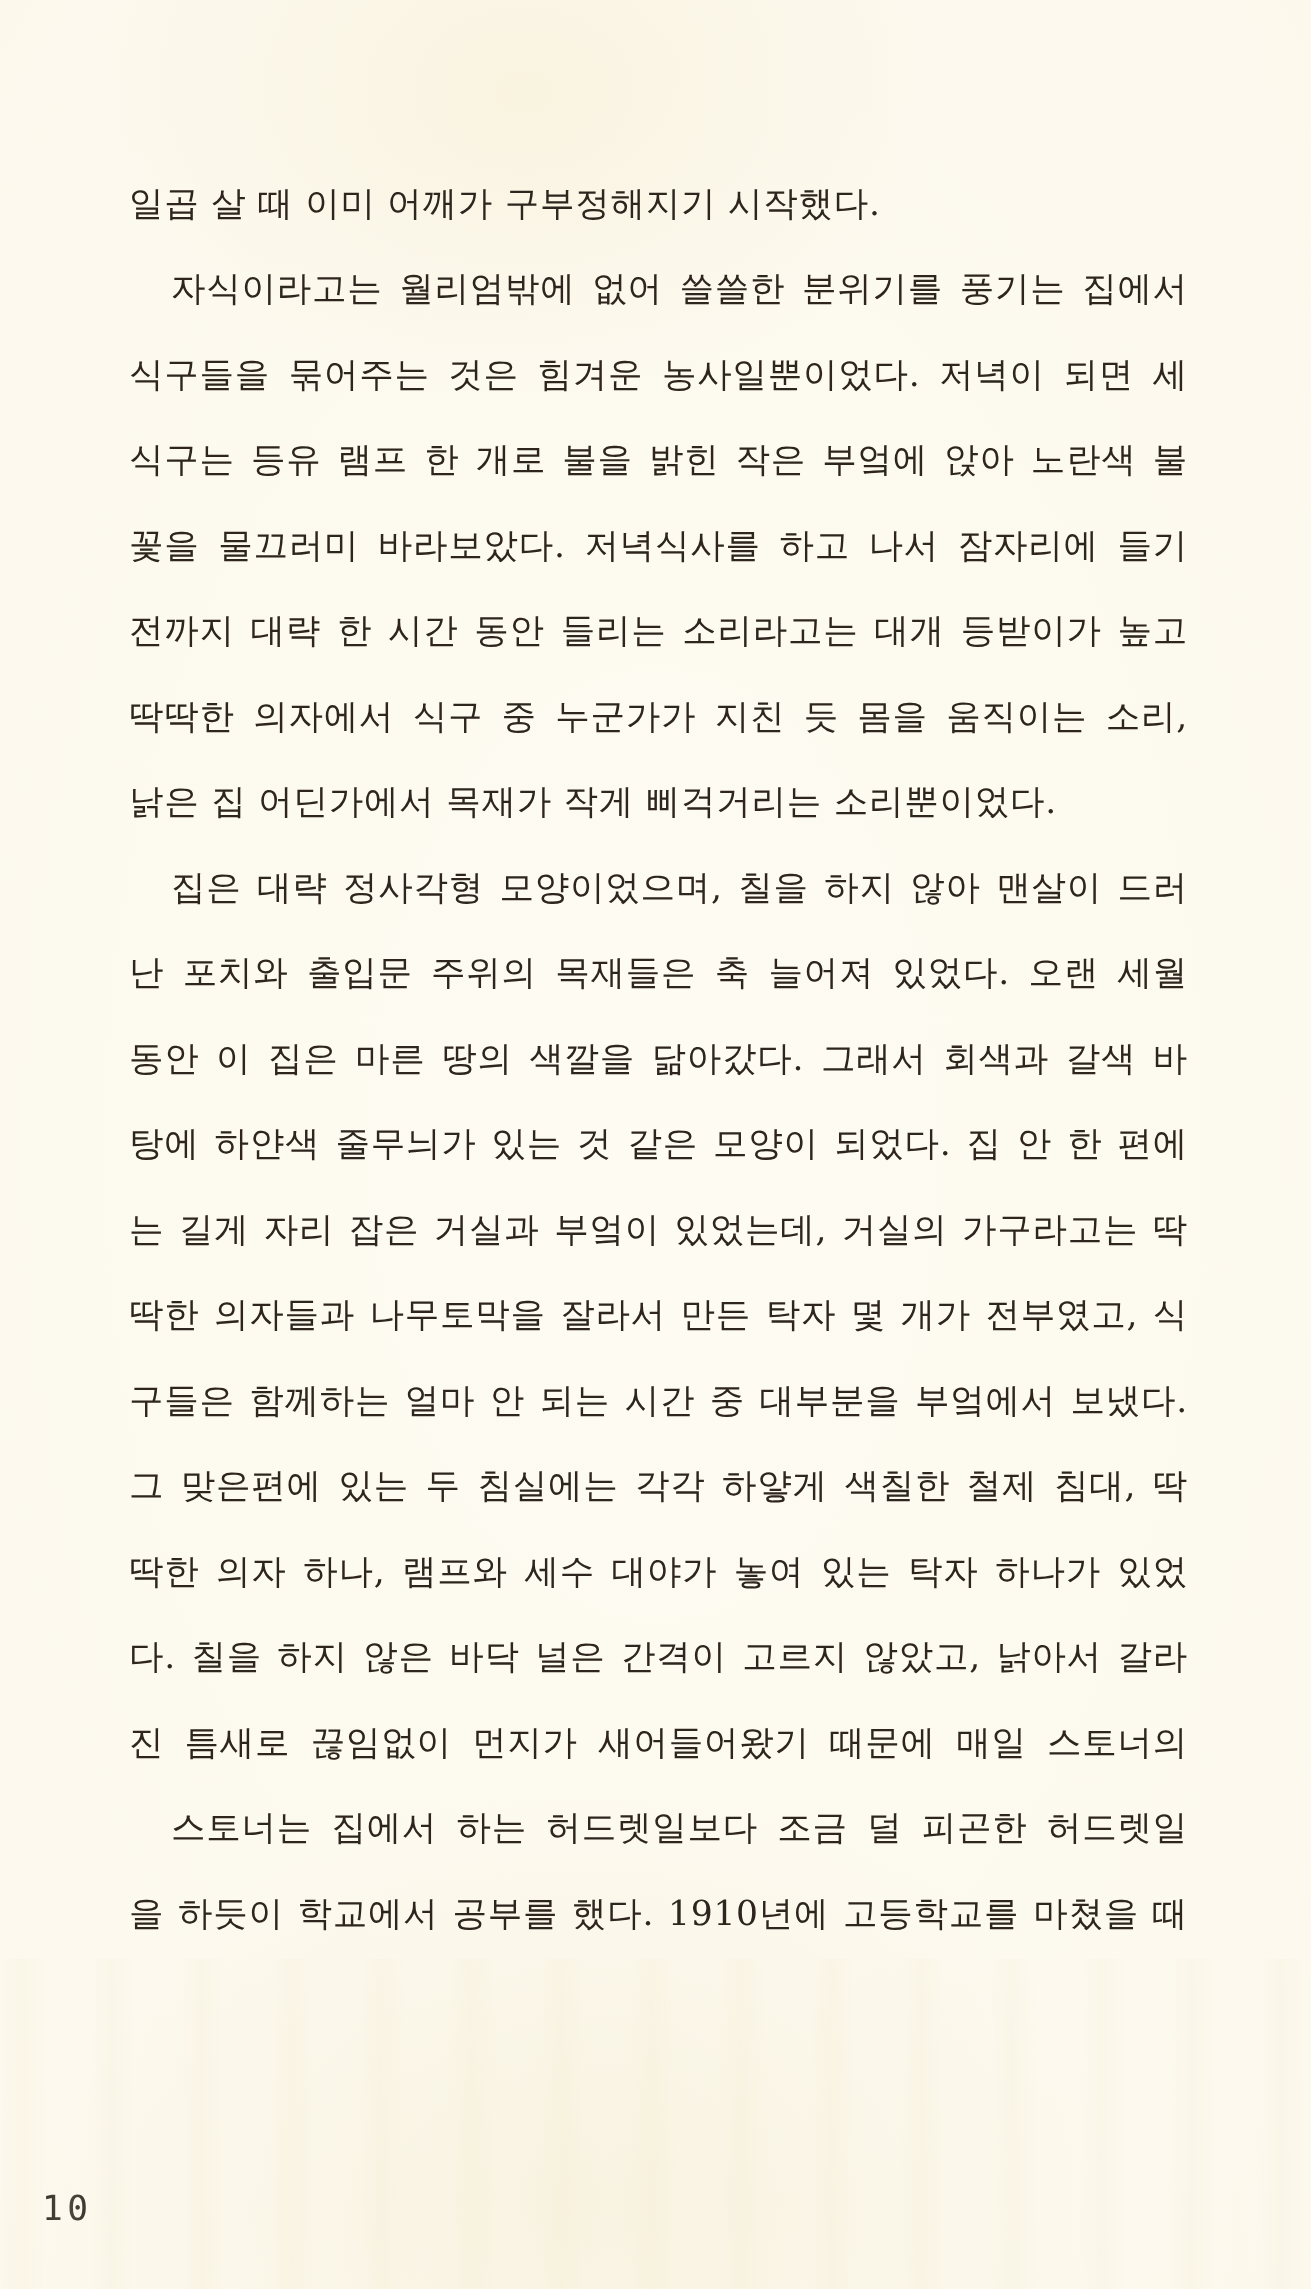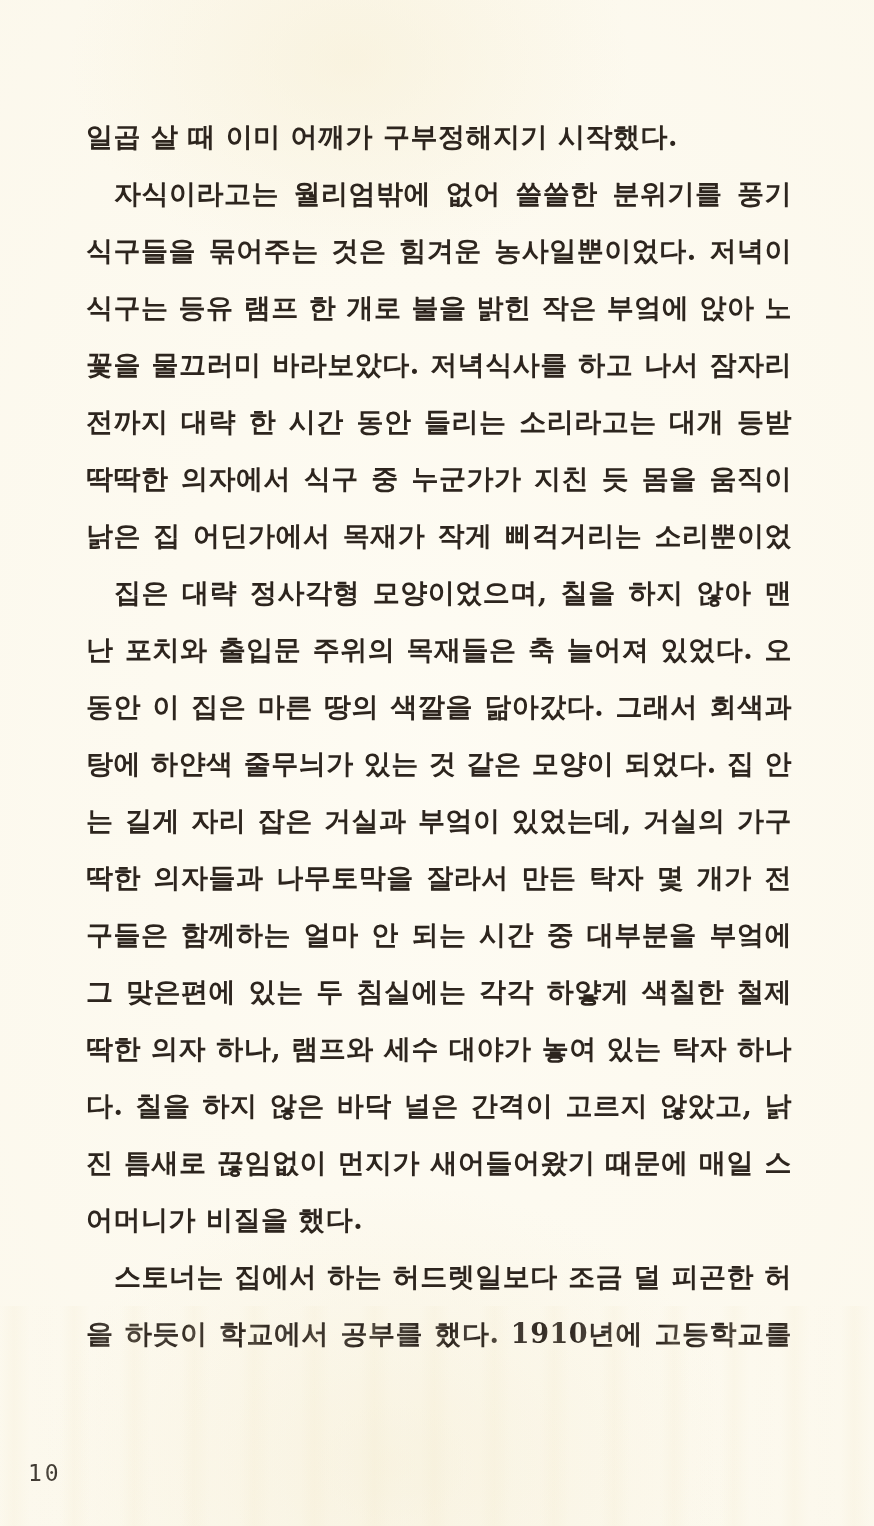--- a/index.html
+++ b/index.html
@@ -43,27 +43,26 @@
   .text-block {
     position: absolute;
     left: 86px;
     top: 108px;
     width: 706px;
     color: #2d251e;
   }
   .line {
     height: 57px;
     line-height: 57px;
-    font-size: 27px;
+    font-size: 23px;
     letter-spacing: 0.5px;
     white-space: normal;
     overflow: hidden;
     text-align: justify;
     text-align-last: left;
-    font-weight: bold;
   }
   .line.fill {
     text-align-last: justify;
   }
   .line.indent {
     text-indent: 28px;
   }
   .page-number {
     position: absolute;
     left: 28px;
@@ -91,18 +90,17 @@
       <div class="line fill">난 포치와 출입문 주위의 목재들은 축 늘어져 있었다. 오랜 세월</div>
       <div class="line fill">동안 이 집은 마른 땅의 색깔을 닮아갔다. 그래서 회색과 갈색 바</div>
       <div class="line fill">탕에 하얀색 줄무늬가 있는 것 같은 모양이 되었다. 집 안 한 편에</div>
       <div class="line fill">는 길게 자리 잡은 거실과 부엌이 있었는데, 거실의 가구라고는 딱</div>
       <div class="line fill">딱한 의자들과 나무토막을 잘라서 만든 탁자 몇 개가 전부였고, 식</div>
       <div class="line fill">구들은 함께하는 얼마 안 되는 시간 중 대부분을 부엌에서 보냈다.</div>
       <div class="line fill">그 맞은편에 있는 두 침실에는 각각 하얗게 색칠한 철제 침대, 딱</div>
       <div class="line fill">딱한 의자 하나, 램프와 세수 대야가 놓여 있는 탁자 하나가 있었</div>
       <div class="line fill">다. 칠을 하지 않은 바닥 널은 간격이 고르지 않았고, 낡아서 갈라</div>
       <div class="line fill">진 틈새로 끊임없이 먼지가 새어들어왔기 때문에 매일 스토너의</div>
-      <div class="line">어머니가 비질을 했다.</div>
       <div class="line indent fill">스토너는 집에서 하는 허드렛일보다 조금 덜 피곤한 허드렛일</div>
       <div class="line fill">을 하듯이 학교에서 공부를 했다. 1910년에 고등학교를 마쳤을 때</div>
     </div>
   <div class="page-number">10</div>
 </div>
 
 </body></html>

